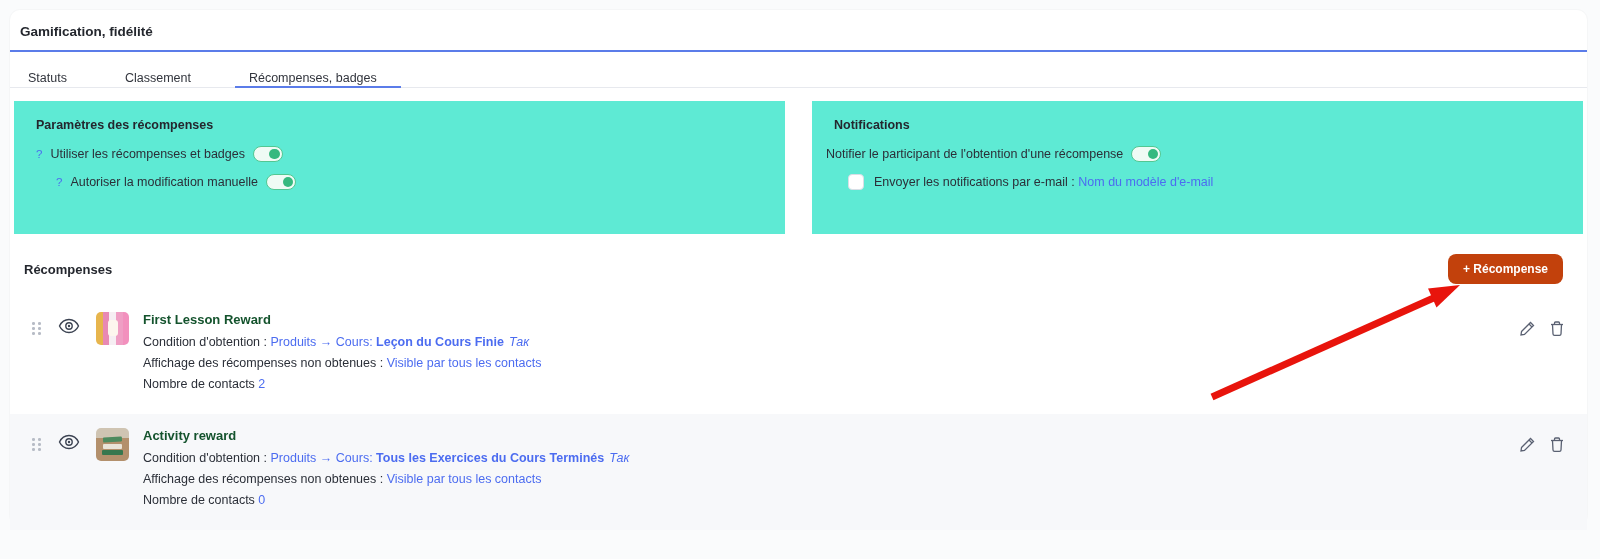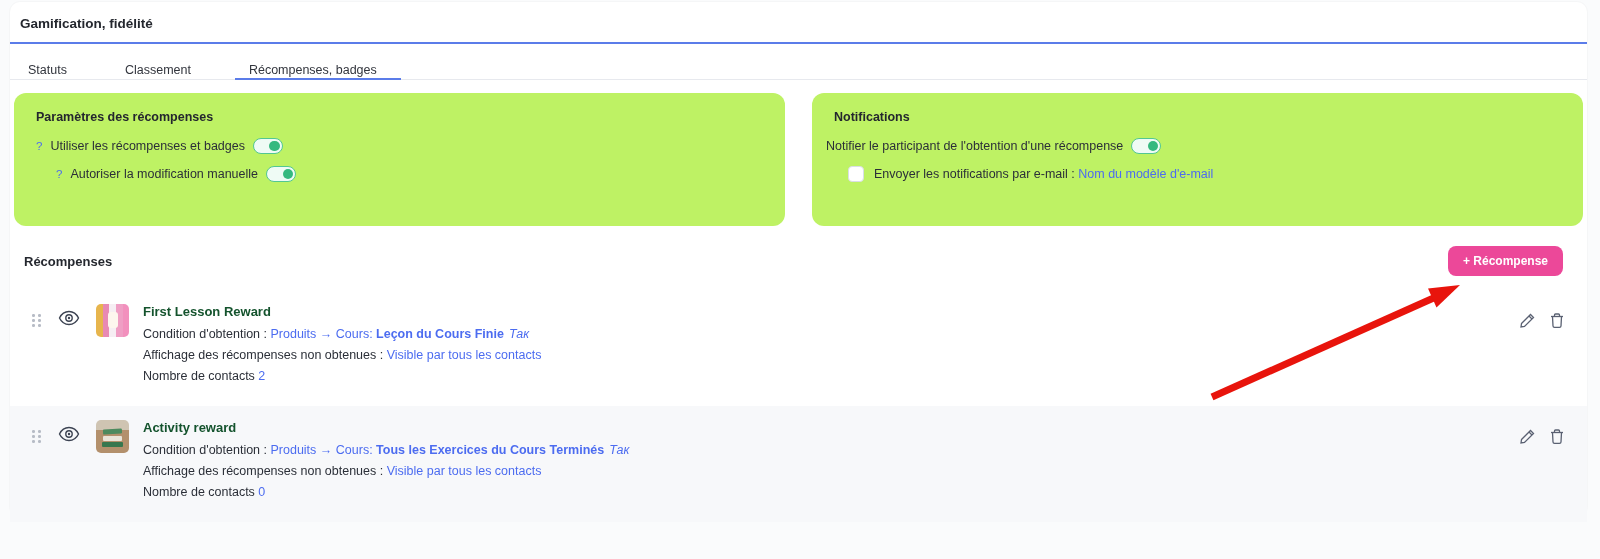--- a/index.html
+++ b/index.html
@@ -5,52 +5,52 @@
   * { box-sizing: border-box; margin: 0; padding: 0; }
   html,body { width:1600px; height:559px; }
   body {
     font-family: "Liberation Sans", sans-serif;
     background:#fafbfc;
     color:#2b2f38;
     position:relative;
     overflow:hidden;
   }
   .card {
-    position:absolute; left:10px; top:2px; width:1577px; height:515px;
+    position:absolute; left:10px; top:10px; width:1577px; height:515px;
     background:#ffffff; border-radius:10px;
     box-shadow:0 0 0 1px rgba(0,0,0,0.02);
   }
   
   .page-header { padding:14px 10px 11px 10px; border-bottom:2px solid #5b7ce9; }
   .page-title { font-size:13.5px; font-weight:bold; color:#24272e; }
   
   .tabs { display:flex; align-items:stretch; border-bottom:1px solid #e7e9ee; padding-left:8px; height:36px; }
   .tab { font-size:12.5px; color:#32353d; padding:0 10px; display:flex; align-items:center; cursor:pointer; position:relative; margin-right:38px;margin-top:16px; }
   .tab.active::after { content:""; position:absolute; left:-4px; right:-14px; bottom:-1px; height:2px; background:#5b7ce9; }
   
   .panels { display:flex; gap:27px; padding:13px 4px 0 4px; }
-  .panel { background:#bef264; border-radius:12px; height:133px; padding:17px 22px; flex:1; }
+  .panel { background:#5eead4; border-radius:0; height:133px; padding:17px 22px; flex:1; }
   .panel-title { font-size:12.5px; font-weight:bold; color:#24272e; margin-bottom:14px; }
   .toggle-row { display:flex; align-items:center; gap:8px; margin-bottom:12px; font-size:12.5px; }
   .toggle-row.indent { margin-left:20px; }
   .help-mark { color:#4c6cf0; font-size:11.5px; cursor:pointer; }
   
   .switch { width:30px; height:16px; border:1.5px solid #52c792; border-radius:9px; background:#effbf5; position:relative; display:inline-block; cursor:pointer; flex:0 0 auto; }
   .switch .knob { position:absolute; right:2px; top:1.5px; width:10.5px; height:10.5px; border-radius:50%; background:#35b97f; }
   
   .check-row { display:flex; align-items:center; gap:10px; margin:12px 0 0 14px; font-size:12.5px; }
   .checkbox { width:16px; height:16px; border-radius:4px; flex:0 0 auto; cursor:pointer; position:relative; }
   .checkbox.checked { background:#2fae74; }
   .checkbox.checked::after { content:""; position:absolute; left:5px; top:2px; width:4.5px; height:8.5px; border:solid #fff; border-width:0 2px 2px 0; transform:rotate(40deg); }
   .checkbox.unchecked { background:#fff; border:1px solid #d9dee6; }
   a.link { color:#4c6cf0; text-decoration:none; cursor:pointer; }
   
   .rewards-header { display:flex; align-items:center; justify-content:space-between; padding:20px 24px 14px 14px; }
   .rewards-title { font-size:13px; font-weight:bold; color:#24272e; }
-  .add-btn { background:#ec4899; color:#fff; font-size:12px; font-weight:bold; font-family:"Liberation Sans",sans-serif; border:none; border-radius:8px; padding:8px 15px; cursor:pointer; }
+  .add-btn { background:#c2410c; color:#fff; font-size:12px; font-weight:bold; font-family:"Liberation Sans",sans-serif; border:none; border-radius:8px; padding:8px 15px; cursor:pointer; }
   
   .reward-row { display:flex; align-items:flex-start; padding:14px 20px 16px 22px; }
   .reward-row.alt { background:#f7f8fa; }
   .drag-handle { margin-top:10px; width:10px; display:grid; grid-template-columns:3px 3px; gap:2.5px 3px; cursor:grab; }
   .drag-handle i { width:2.5px; height:2.5px; border-radius:50%; background:#b7bcc6; }
   .eye-btn { margin:5px 0 0 16px; cursor:pointer; width:22px; height:18px; }
   .thumb { margin:0 14px 0 16px; width:33px; height:33px; border-radius:5px; flex:0 0 auto; overflow:hidden; }
   .thumb-1 { background:linear-gradient(90deg,#e7b54d 0 22%,#e889b4 22% 40%,#f6eef3 40% 62%,#ef9ec4 62% 82%,#f290bd 82%); }
   .thumb-1 .fig { width:10px; height:16px; margin:8px auto 0 auto; background:#fdf6ee; border-radius:3px; }
   .thumb-2 { background:linear-gradient(180deg,#cfc4b2 0 30%,#b3906c 30%); position:relative; }

